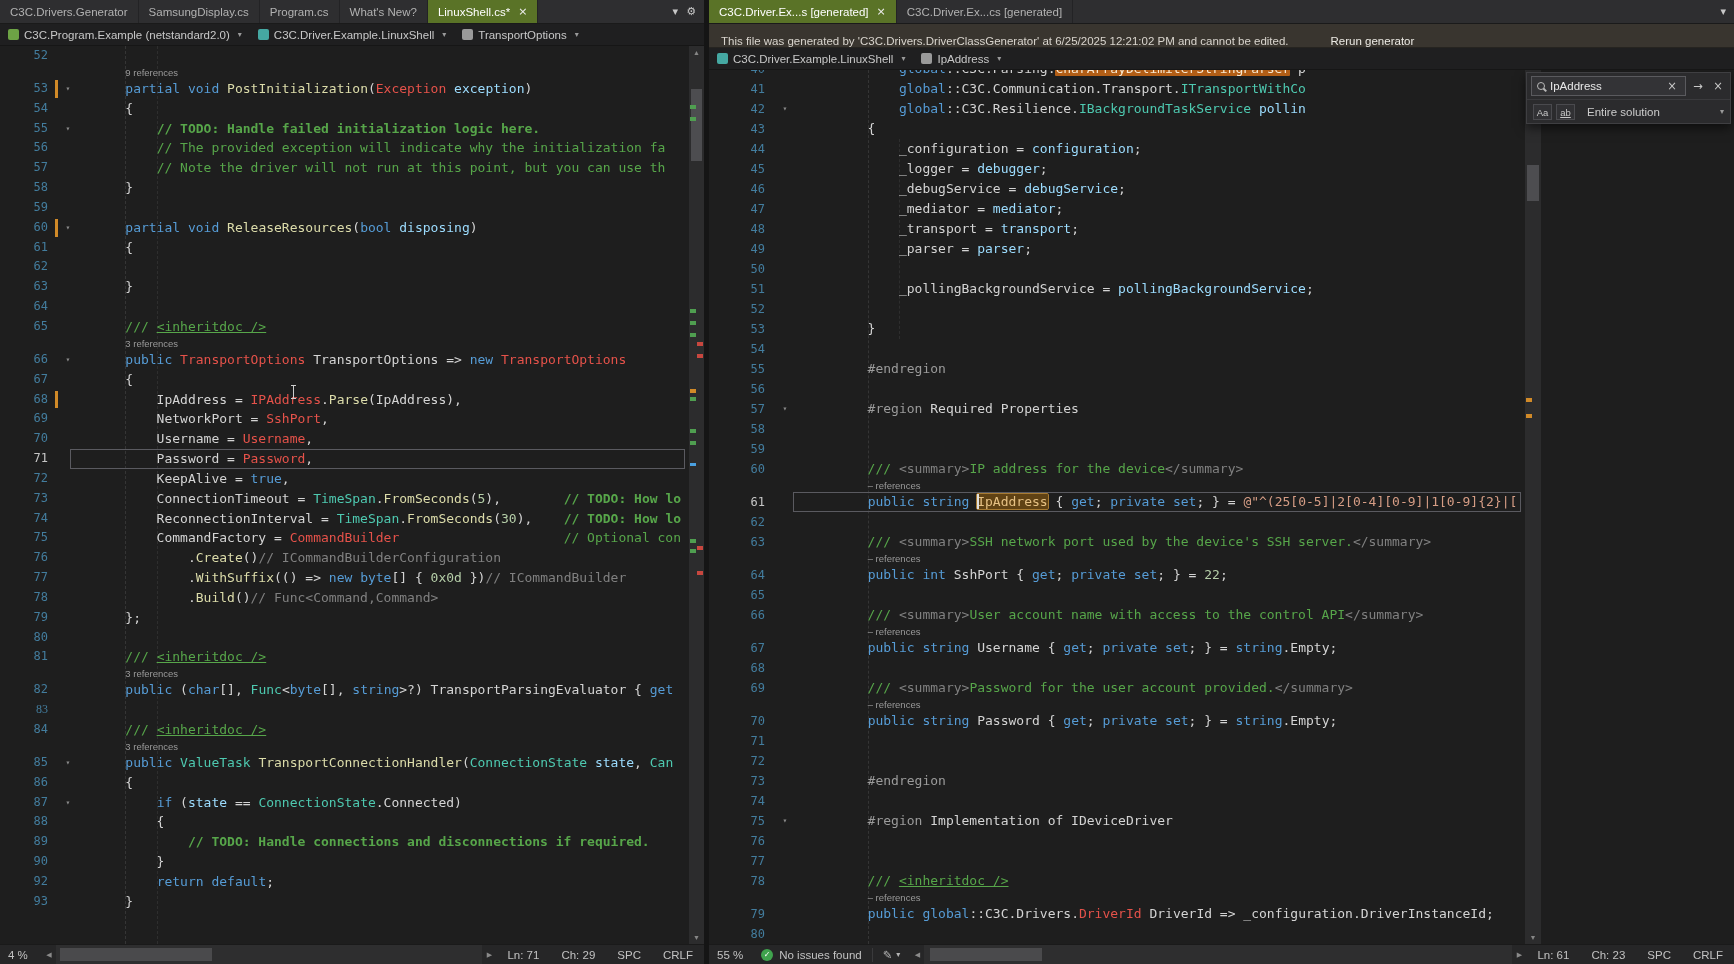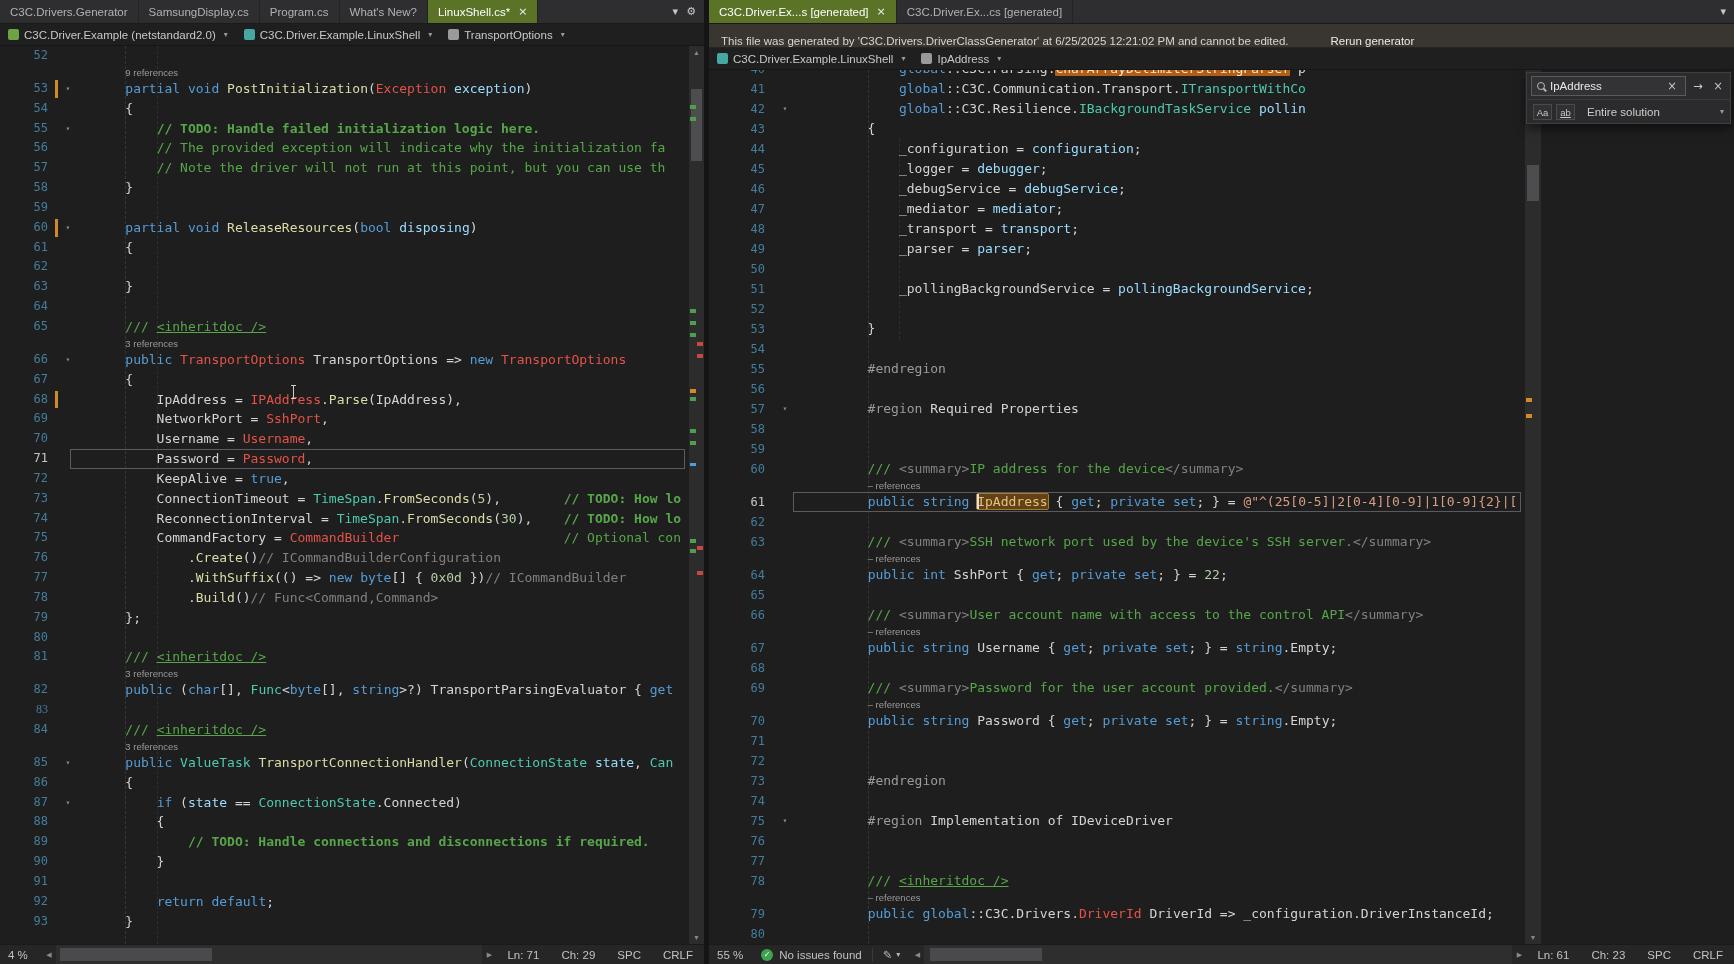--- a/index.html
+++ b/index.html
@@ -137,21 +137,21 @@
         </div>
       <div class="tabbar-icons" data-name="left-tabbar-icons">
         <span class="icon" data-name="documents-menu-icon">▾</span>
         <span class="icon" data-name="gear-icon">⚙</span>
       </div>
     </div>
     <div class="crumbbar" data-name="left-breadcrumb">
       <div class="tabs-host" id="left-crumbs" data-name="breadcrumb" style="gap:16px;display:flex">
           <div class="crumb" data-name="breadcrumb-item-project">
             <span class="ci ci-project" data-name="project-icon"></span>
-            <span class="crumb-label" data-name="breadcrumb-label">C3C.Driver.Example (netstandard2.0)</span>
+            <span class="crumb-label" data-name="breadcrumb-label">C3C.Program.Example (netstandard2.0)</span>
             <span class="chev icon" data-name="chevron-down-icon">▾</span>
           </div>
           <div class="crumb" data-name="breadcrumb-item-class">
             <span class="ci ci-class" data-name="class-icon"></span>
             <span class="crumb-label" data-name="breadcrumb-label">C3C.Driver.Example.LinuxShell</span>
             <span class="chev icon" data-name="chevron-down-icon">▾</span>
           </div>
           <div class="crumb" data-name="breadcrumb-item-member">
             <span class="ci ci-member" data-name="member-icon"></span>
             <span class="crumb-label" data-name="breadcrumb-label">TransportOptions</span>
@@ -199,21 +199,20 @@
           <div class="row" data-name="code-line-82" style="height: 19.85px; line-height: 19.85px;"><span class="ln" data-name="line-number" style="width: 54px;">82</span><span class="chgcol" data-name="change-indicator"></span><span class="fold" data-name="fold-icon"></span><span class="codetext" data-name="code-text" style="padding-left: 18px;"><span class="tk-pl" data-name="code-token">    </span><span class="tk-k" data-name="code-token">public</span><span class="tk-pl" data-name="code-token"> (</span><span class="tk-k" data-name="code-token">char</span><span class="tk-pl" data-name="code-token">[], </span><span class="tk-t" data-name="code-token">Func</span><span class="tk-pl" data-name="code-token">&lt;</span><span class="tk-k" data-name="code-token">byte</span><span class="tk-pl" data-name="code-token">[], </span><span class="tk-k" data-name="code-token">string</span><span class="tk-pl" data-name="code-token">&gt;?) TransportParsingEvaluator { </span><span class="tk-k" data-name="code-token">get</span></span></div>
           <div class="row" data-name="code-line-83" style="height: 19.85px; line-height: 19.85px;"><span class="ln" data-name="line-number" style="width: 54px; font-family: Liberation Serif, serif;">83</span><span class="chgcol" data-name="change-indicator"></span><span class="fold" data-name="fold-icon"></span><span class="codetext" data-name="code-text" style="padding-left: 18px;"></span></div>
           <div class="row" data-name="code-line-84" style="height: 19.85px; line-height: 19.85px;"><span class="ln" data-name="line-number" style="width: 54px;">84</span><span class="chgcol" data-name="change-indicator"></span><span class="fold" data-name="fold-icon"></span><span class="codetext" data-name="code-text" style="padding-left: 18px;"><span class="tk-pl" data-name="code-token">    </span><span class="tk-c" data-name="code-token">/// </span><span class="tk-cl" data-name="code-token">&lt;inheritdoc /&gt;</span></span></div>
           <div class="lensrow" data-name="codelens-references" style="padding-left: 125.32px;">3 references</div>
           <div class="row" data-name="code-line-85" style="height: 19.85px; line-height: 19.85px;"><span class="ln" data-name="line-number" style="width: 54px;">85</span><span class="chgcol" data-name="change-indicator"></span><span class="fold" data-name="fold-icon">▾</span><span class="codetext" data-name="code-text" style="padding-left: 18px;"><span class="tk-pl" data-name="code-token">    </span><span class="tk-k" data-name="code-token">public</span><span class="tk-pl" data-name="code-token"> </span><span class="tk-t" data-name="code-token">ValueTask</span><span class="tk-pl" data-name="code-token"> </span><span class="tk-m" data-name="code-token">TransportConnectionHandler</span><span class="tk-pl" data-name="code-token">(</span><span class="tk-t" data-name="code-token">ConnectionState</span><span class="tk-pl" data-name="code-token"> </span><span class="tk-p" data-name="code-token">state</span><span class="tk-pl" data-name="code-token">, </span><span class="tk-t" data-name="code-token">Can</span></span></div>
           <div class="row" data-name="code-line-86" style="height: 19.85px; line-height: 19.85px;"><span class="ln" data-name="line-number" style="width: 54px;">86</span><span class="chgcol" data-name="change-indicator"></span><span class="fold" data-name="fold-icon"></span><span class="codetext" data-name="code-text" style="padding-left: 18px;"><span class="tk-pl" data-name="code-token">    {</span></span></div>
           <div class="row" data-name="code-line-87" style="height: 19.85px; line-height: 19.85px;"><span class="ln" data-name="line-number" style="width: 54px;">87</span><span class="chgcol" data-name="change-indicator"></span><span class="fold" data-name="fold-icon">▾</span><span class="codetext" data-name="code-text" style="padding-left: 18px;"><span class="tk-pl" data-name="code-token">        </span><span class="tk-k" data-name="code-token">if</span><span class="tk-pl" data-name="code-token"> (</span><span class="tk-p" data-name="code-token">state</span><span class="tk-pl" data-name="code-token"> == </span><span class="tk-t" data-name="code-token">ConnectionState</span><span class="tk-pl" data-name="code-token">.Connected)</span></span></div>
           <div class="row" data-name="code-line-88" style="height: 19.85px; line-height: 19.85px;"><span class="ln" data-name="line-number" style="width: 54px;">88</span><span class="chgcol" data-name="change-indicator"></span><span class="fold" data-name="fold-icon"></span><span class="codetext" data-name="code-text" style="padding-left: 18px;"><span class="tk-pl" data-name="code-token">        {</span></span></div>
           <div class="row" data-name="code-line-89" style="height: 19.85px; line-height: 19.85px;"><span class="ln" data-name="line-number" style="width: 54px;">89</span><span class="chgcol" data-name="change-indicator"></span><span class="fold" data-name="fold-icon"></span><span class="codetext" data-name="code-text" style="padding-left: 18px;"><span class="tk-pl" data-name="code-token">            </span><span class="tk-cb" data-name="code-token">// TODO: Handle connections and disconnections if required.</span></span></div>
           <div class="row" data-name="code-line-90" style="height: 19.85px; line-height: 19.85px;"><span class="ln" data-name="line-number" style="width: 54px;">90</span><span class="chgcol" data-name="change-indicator"></span><span class="fold" data-name="fold-icon"></span><span class="codetext" data-name="code-text" style="padding-left: 18px;"><span class="tk-pl" data-name="code-token">        }</span></span></div>
-          <div class="row" data-name="code-line-91" style="height: 19.85px; line-height: 19.85px;"><span class="ln" data-name="line-number" style="width: 54px;">91</span><span class="chgcol" data-name="change-indicator"></span><span class="fold" data-name="fold-icon"></span><span class="codetext" data-name="code-text" style="padding-left: 18px;"></span></div>
           <div class="row" data-name="code-line-92" style="height: 19.85px; line-height: 19.85px;"><span class="ln" data-name="line-number" style="width: 54px;">92</span><span class="chgcol" data-name="change-indicator"></span><span class="fold" data-name="fold-icon"></span><span class="codetext" data-name="code-text" style="padding-left: 18px;"><span class="tk-pl" data-name="code-token">        </span><span class="tk-k" data-name="code-token">return</span><span class="tk-pl" data-name="code-token"> </span><span class="tk-k" data-name="code-token">default</span><span class="tk-pl" data-name="code-token">;</span></span></div>
           <div class="row" data-name="code-line-93" style="height: 19.85px; line-height: 19.85px;"><span class="ln" data-name="line-number" style="width: 54px;">93</span><span class="chgcol" data-name="change-indicator"></span><span class="fold" data-name="fold-icon"></span><span class="codetext" data-name="code-text" style="padding-left: 18px;"><span class="tk-pl" data-name="code-token">    }</span></span></div>
         </div>
       <div class="ibeam" data-name="mouse-cursor" style="left:293px;top:340px"></div>
       <div class="vsb" data-name="left-vertical-scrollbar">
         <div class="vsb-arrow" data-name="scroll-up-icon">▲</div>
         <div class="vsb-track" id="left-vtrack" data-name="scrollbar-track">
             <div class="vsb-thumb" data-name="scrollbar-thumb" style="top: 30px; height: 72px;"></div>
             <div class="mark" data-name="scroll-annotation" style="top: 46px; background: rgb(79, 158, 80); left: 1px;"></div>
             <div class="mark" data-name="scroll-annotation" style="top: 58px; background: rgb(79, 158, 80); left: 1px;"></div>

